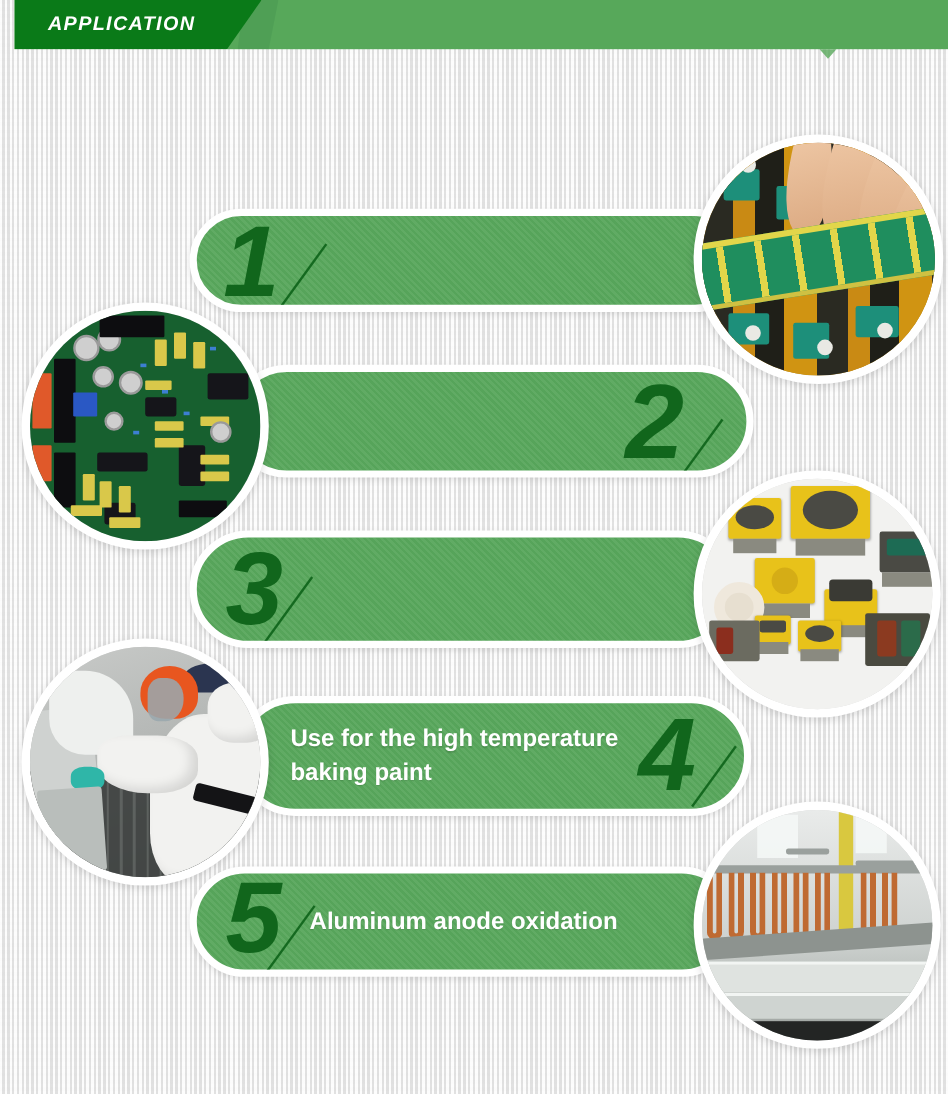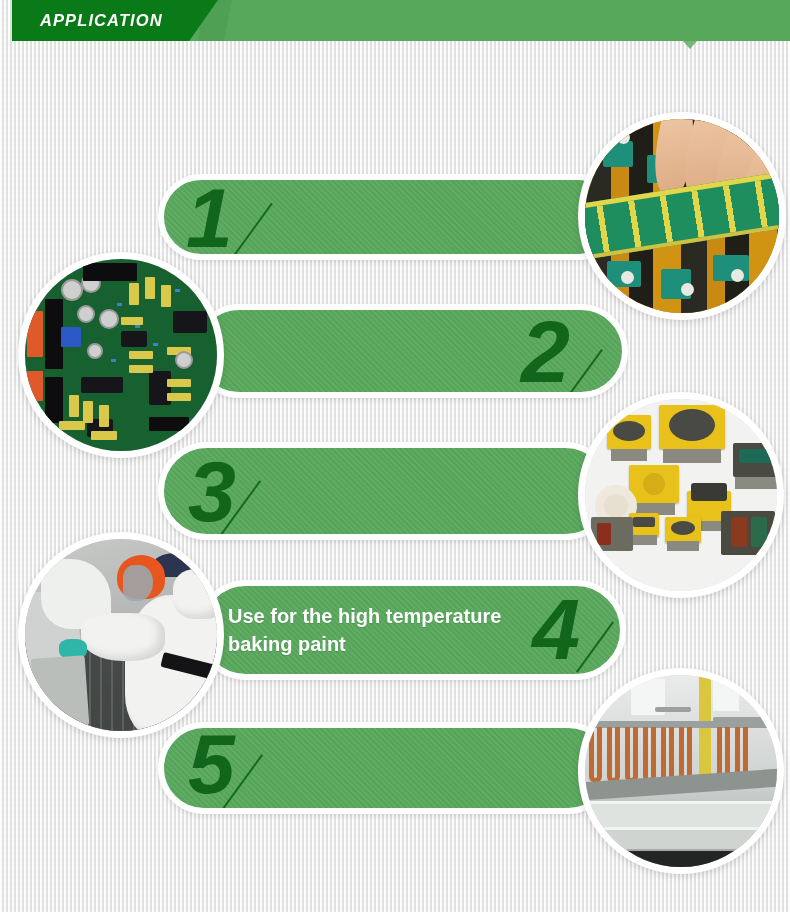--- a/index.html
+++ b/index.html
@@ -130,21 +130,21 @@
   
   #pill-1 { left: 158px; top: 174px;  width: 464px; height: 86px; }
   #pill-2 { left: 192px; top: 304px;  width: 436px; height: 94px; }
   #pill-3 { left: 158px; top: 442px;  width: 456px; height: 98px; }
   #pill-4 { left: 196px; top: 580px;  width: 430px; height: 100px; }
   #pill-5 { left: 158px; top: 722px;  width: 456px; height: 92px; }
 
   #pill-1 .pill-text { margin-left: 98px; }
   #pill-2 .pill-text { margin-left: 28px; }
   #pill-3 .pill-text { margin-left: 96px; }
-  #pill-4 .pill-text { margin-left: 26px; }
+  #pill-4 .pill-text { margin-left: 40px; }
   #pill-5 .pill-text { margin-left: 94px; }
 
   
   .circle {
     position: absolute;
     border-radius: 50%;
     border: 7px solid #ffffff;
     overflow: hidden;
     box-shadow: 0 2px 7px rgba(0,0,0,0.13);
     z-index: 5;
@@ -461,20 +461,21 @@
       <div class="suit" style="left:148px; top:30px; width:54px; height:50px; border-radius:40%;"></div>
       <div class="belt" style="left:136px; top:122px; width:76px; height:15px;"></div>
       <div class="glove" style="left:34px; top:100px;"></div>
       <div class="panel-grey" style="left:8px; top:118px; width:54px; height:70px; background:#b9bebb; transform:rotate(-4deg);"></div>
     </div>
   </div>
 
   <div class="pill" id="pill-5">
     <div class="pill-num" style="left:24px; top:4px; font-size:84px;">5</div>
     <div class="pill-slash" style="left:76px; top:20px; height:72px;"></div>
+    <div class="pill-text">Aluminum anode oxidation</div>
   </div>
 
   <div class="circle" id="photo-5">
     <div class="art">
       <div class="plant"></div>
       <div class="window" style="left:46px;  top:4px;  width:34px; height:36px;"></div>
       <div class="window" style="left:128px; top:6px;  width:26px; height:30px;"></div>
       <div class="pillar-yellow" style="left:114px; top:0px; height:104px;"></div>
       <div class="rail" style="left:0px; top:46px; width:206px; height:7px;"></div>
       <div class="rail" style="left:70px; top:32px; width:36px; height:5px;"></div>

